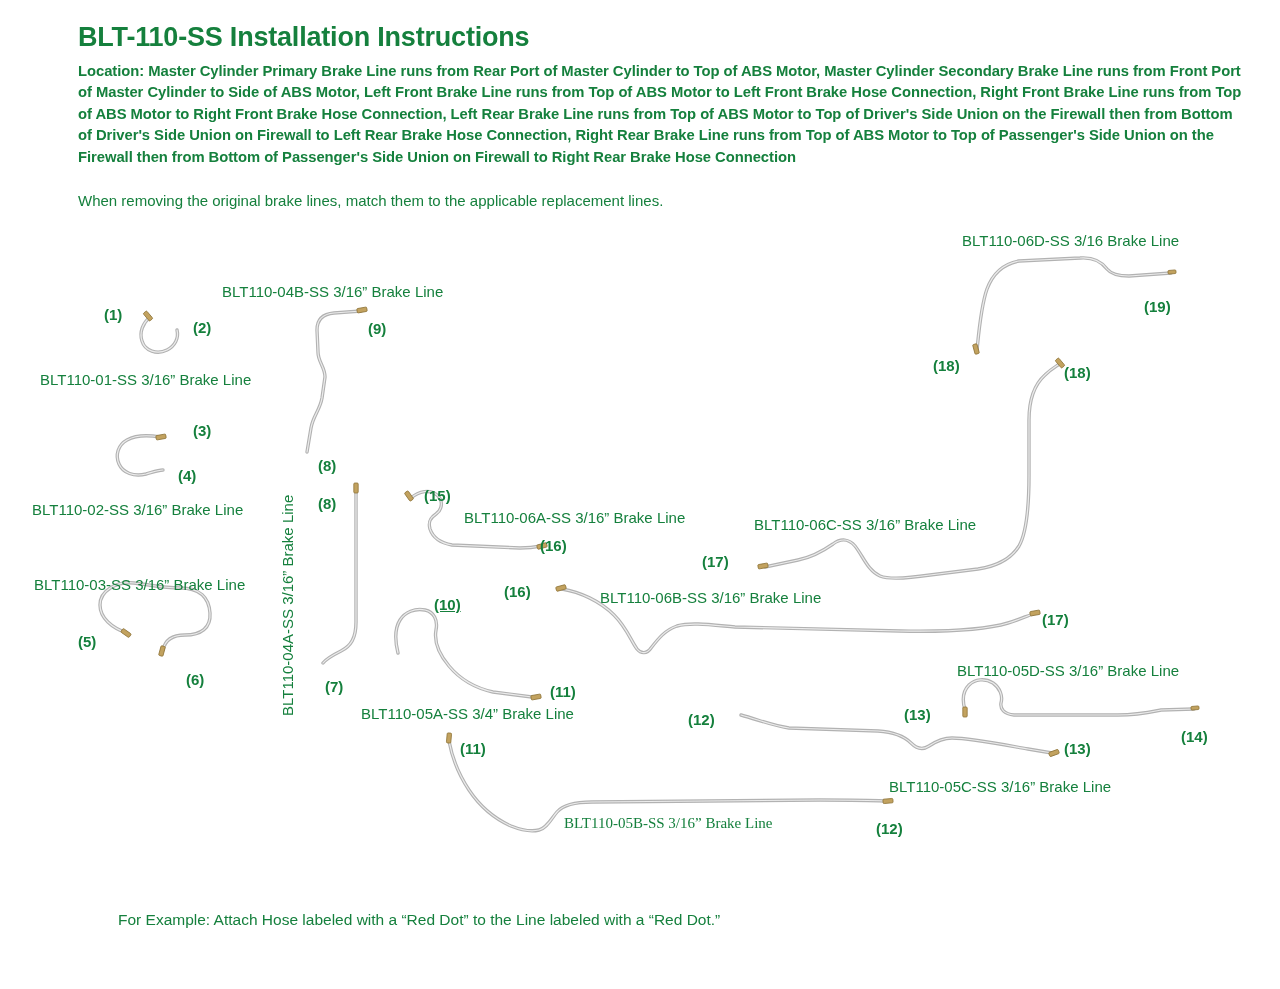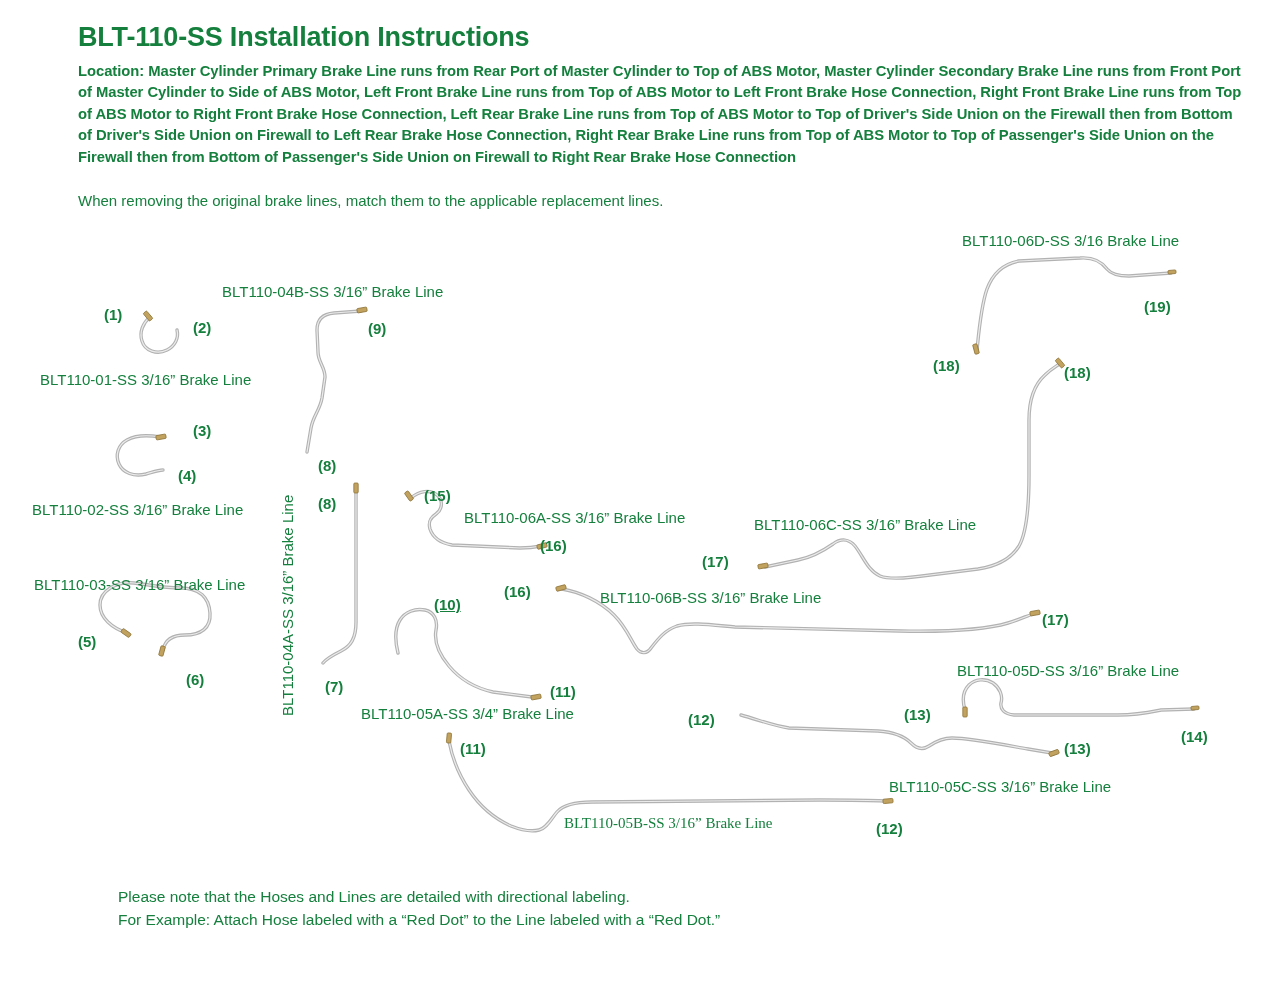--- a/index.html
+++ b/index.html
@@ -152,16 +152,15 @@
   <div class="callout" style="left:186px; top:671px;">(6)</div>
   <div class="callout" style="left:325px; top:678px;">(7)</div>
   <div class="callout" style="left:550px; top:683px;">(11)</div>
   <div class="callout" style="left:688px; top:711px;">(12)</div>
   <div class="callout" style="left:904px; top:706px;">(13)</div>
   <div class="callout" style="left:1181px; top:728px;">(14)</div>
   <div class="callout" style="left:460px; top:740px;">(11)</div>
   <div class="callout" style="left:1064px; top:740px;">(13)</div>
   <div class="callout" style="left:876px; top:820px;">(12)</div>
 
-  <p class="footer-note" style="top:888px;">Please note that the Hoses and Lines are detailed with directional labeling.</p>
   <p class="footer-note" style="top:911px;">For Example: Attach Hose labeled with a “Red Dot” to the Line labeled with a “Red Dot.”</p>
 
 </div>
 
 </body></html>

